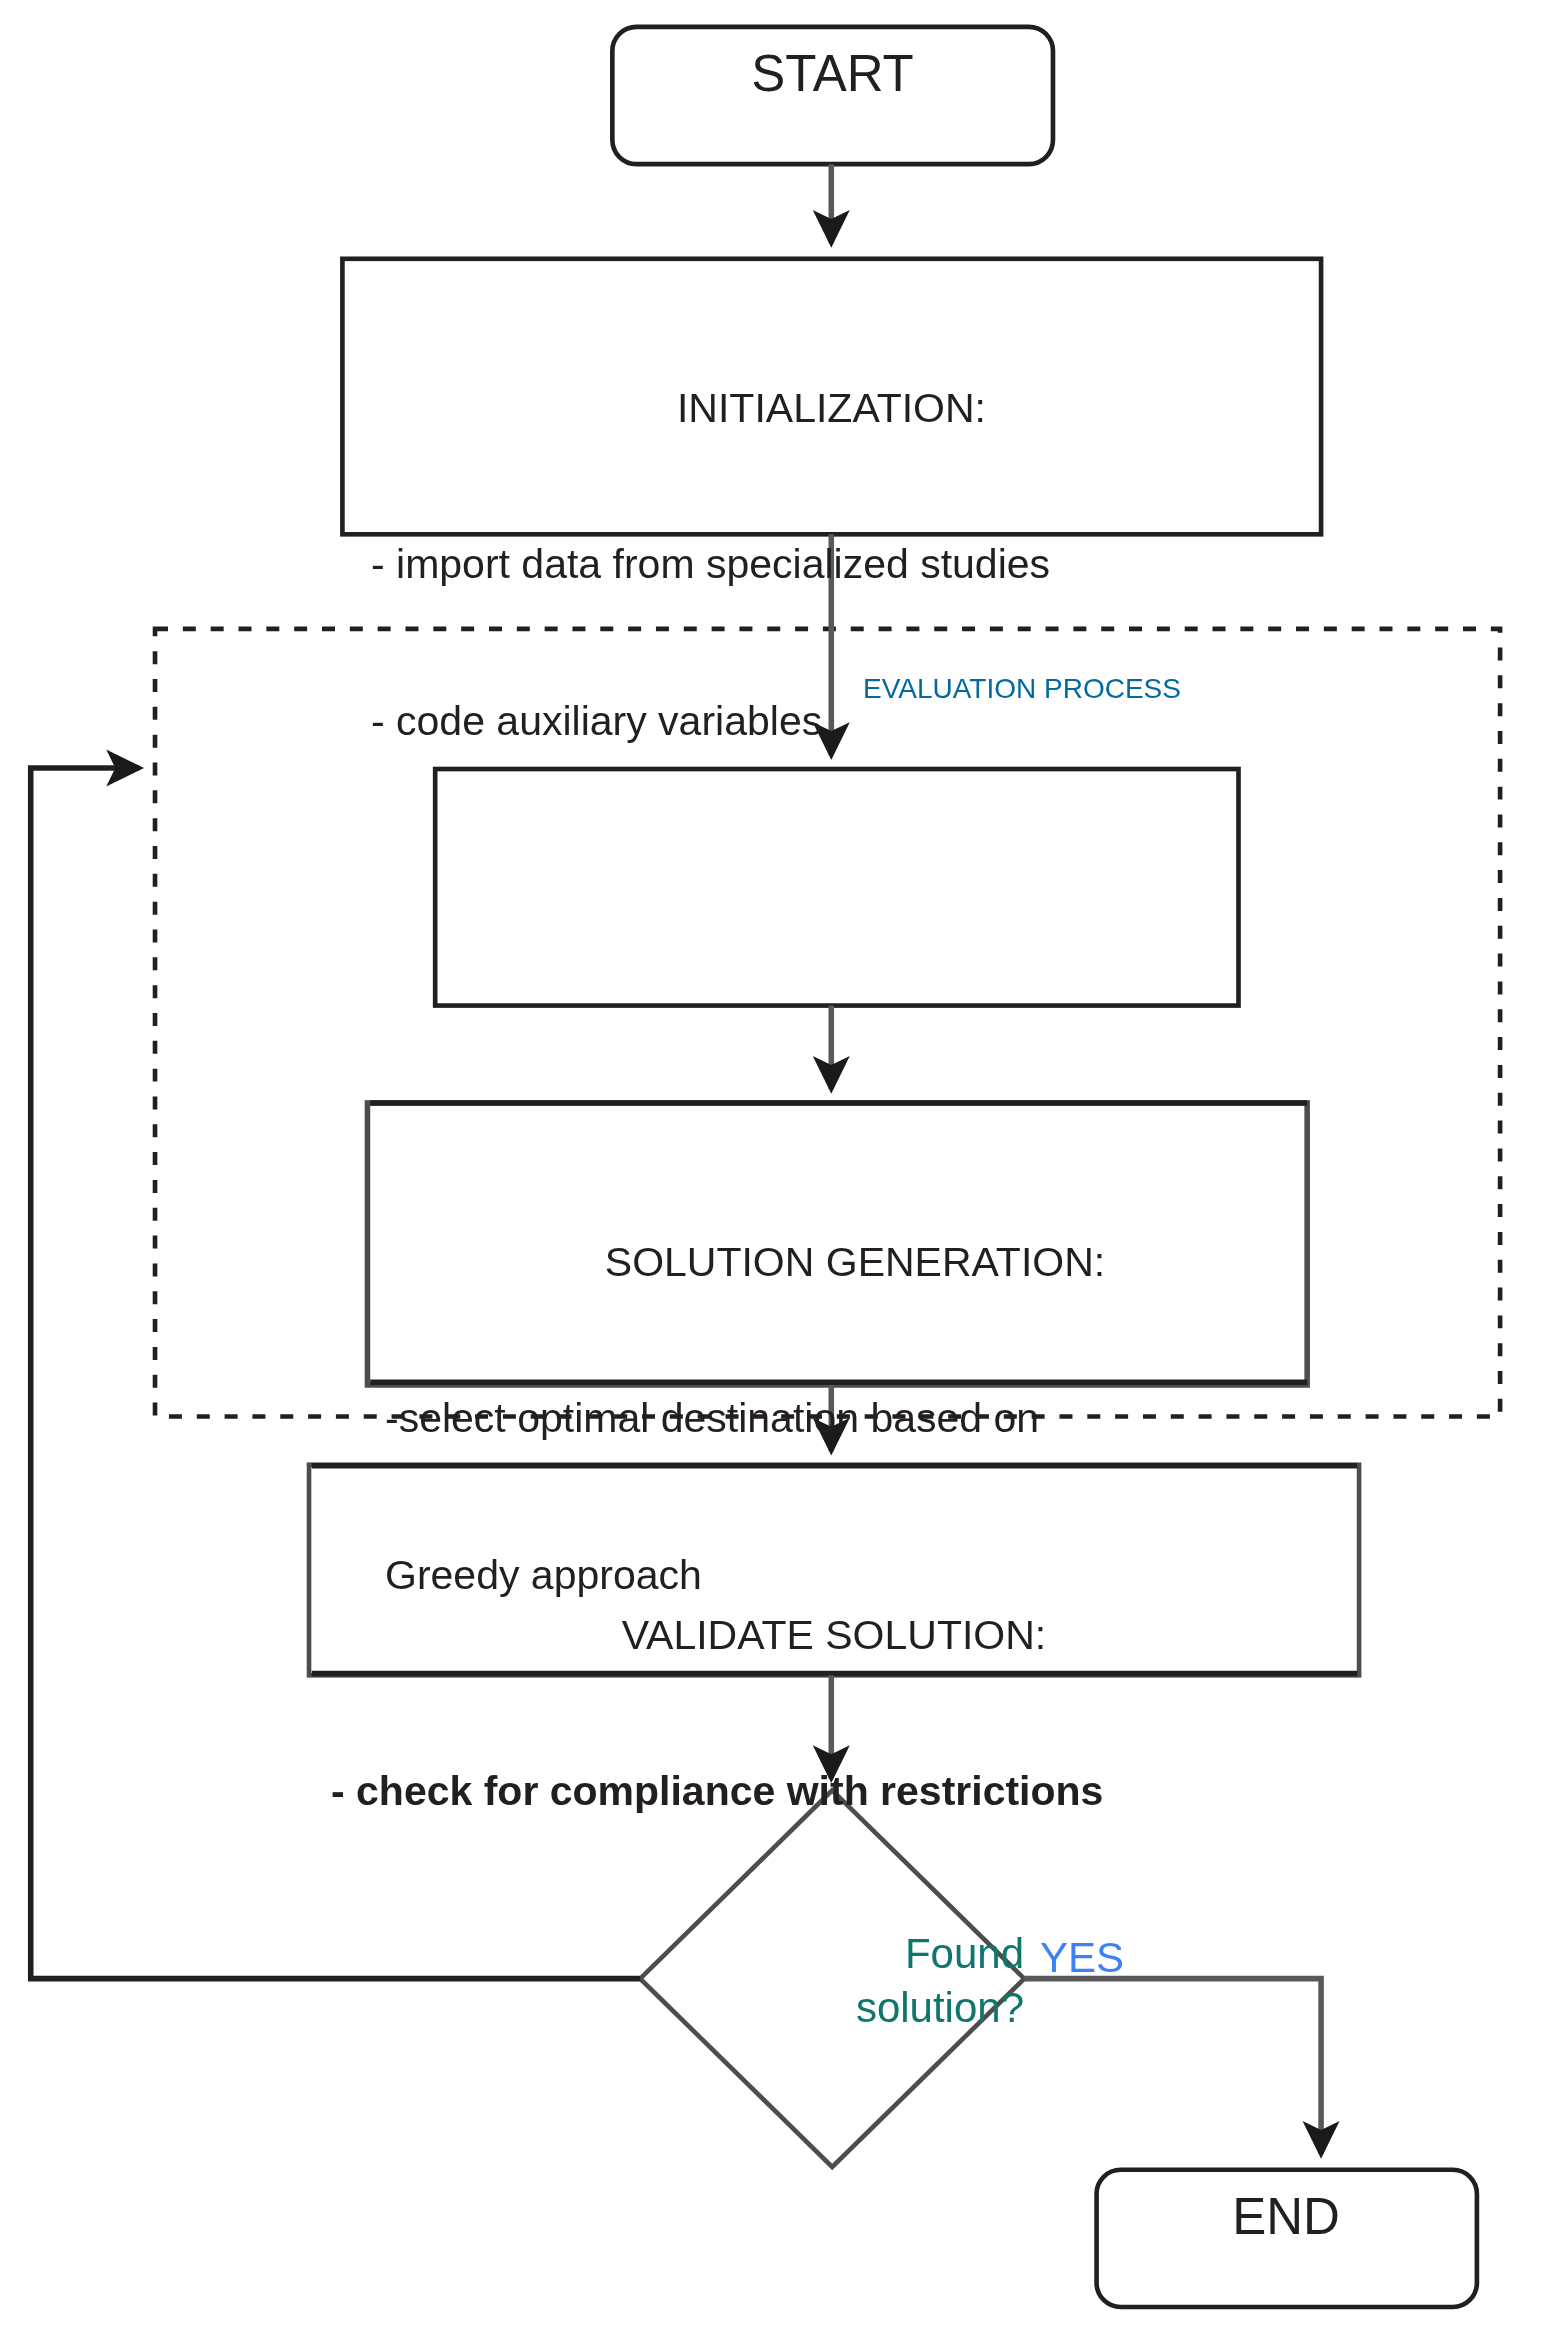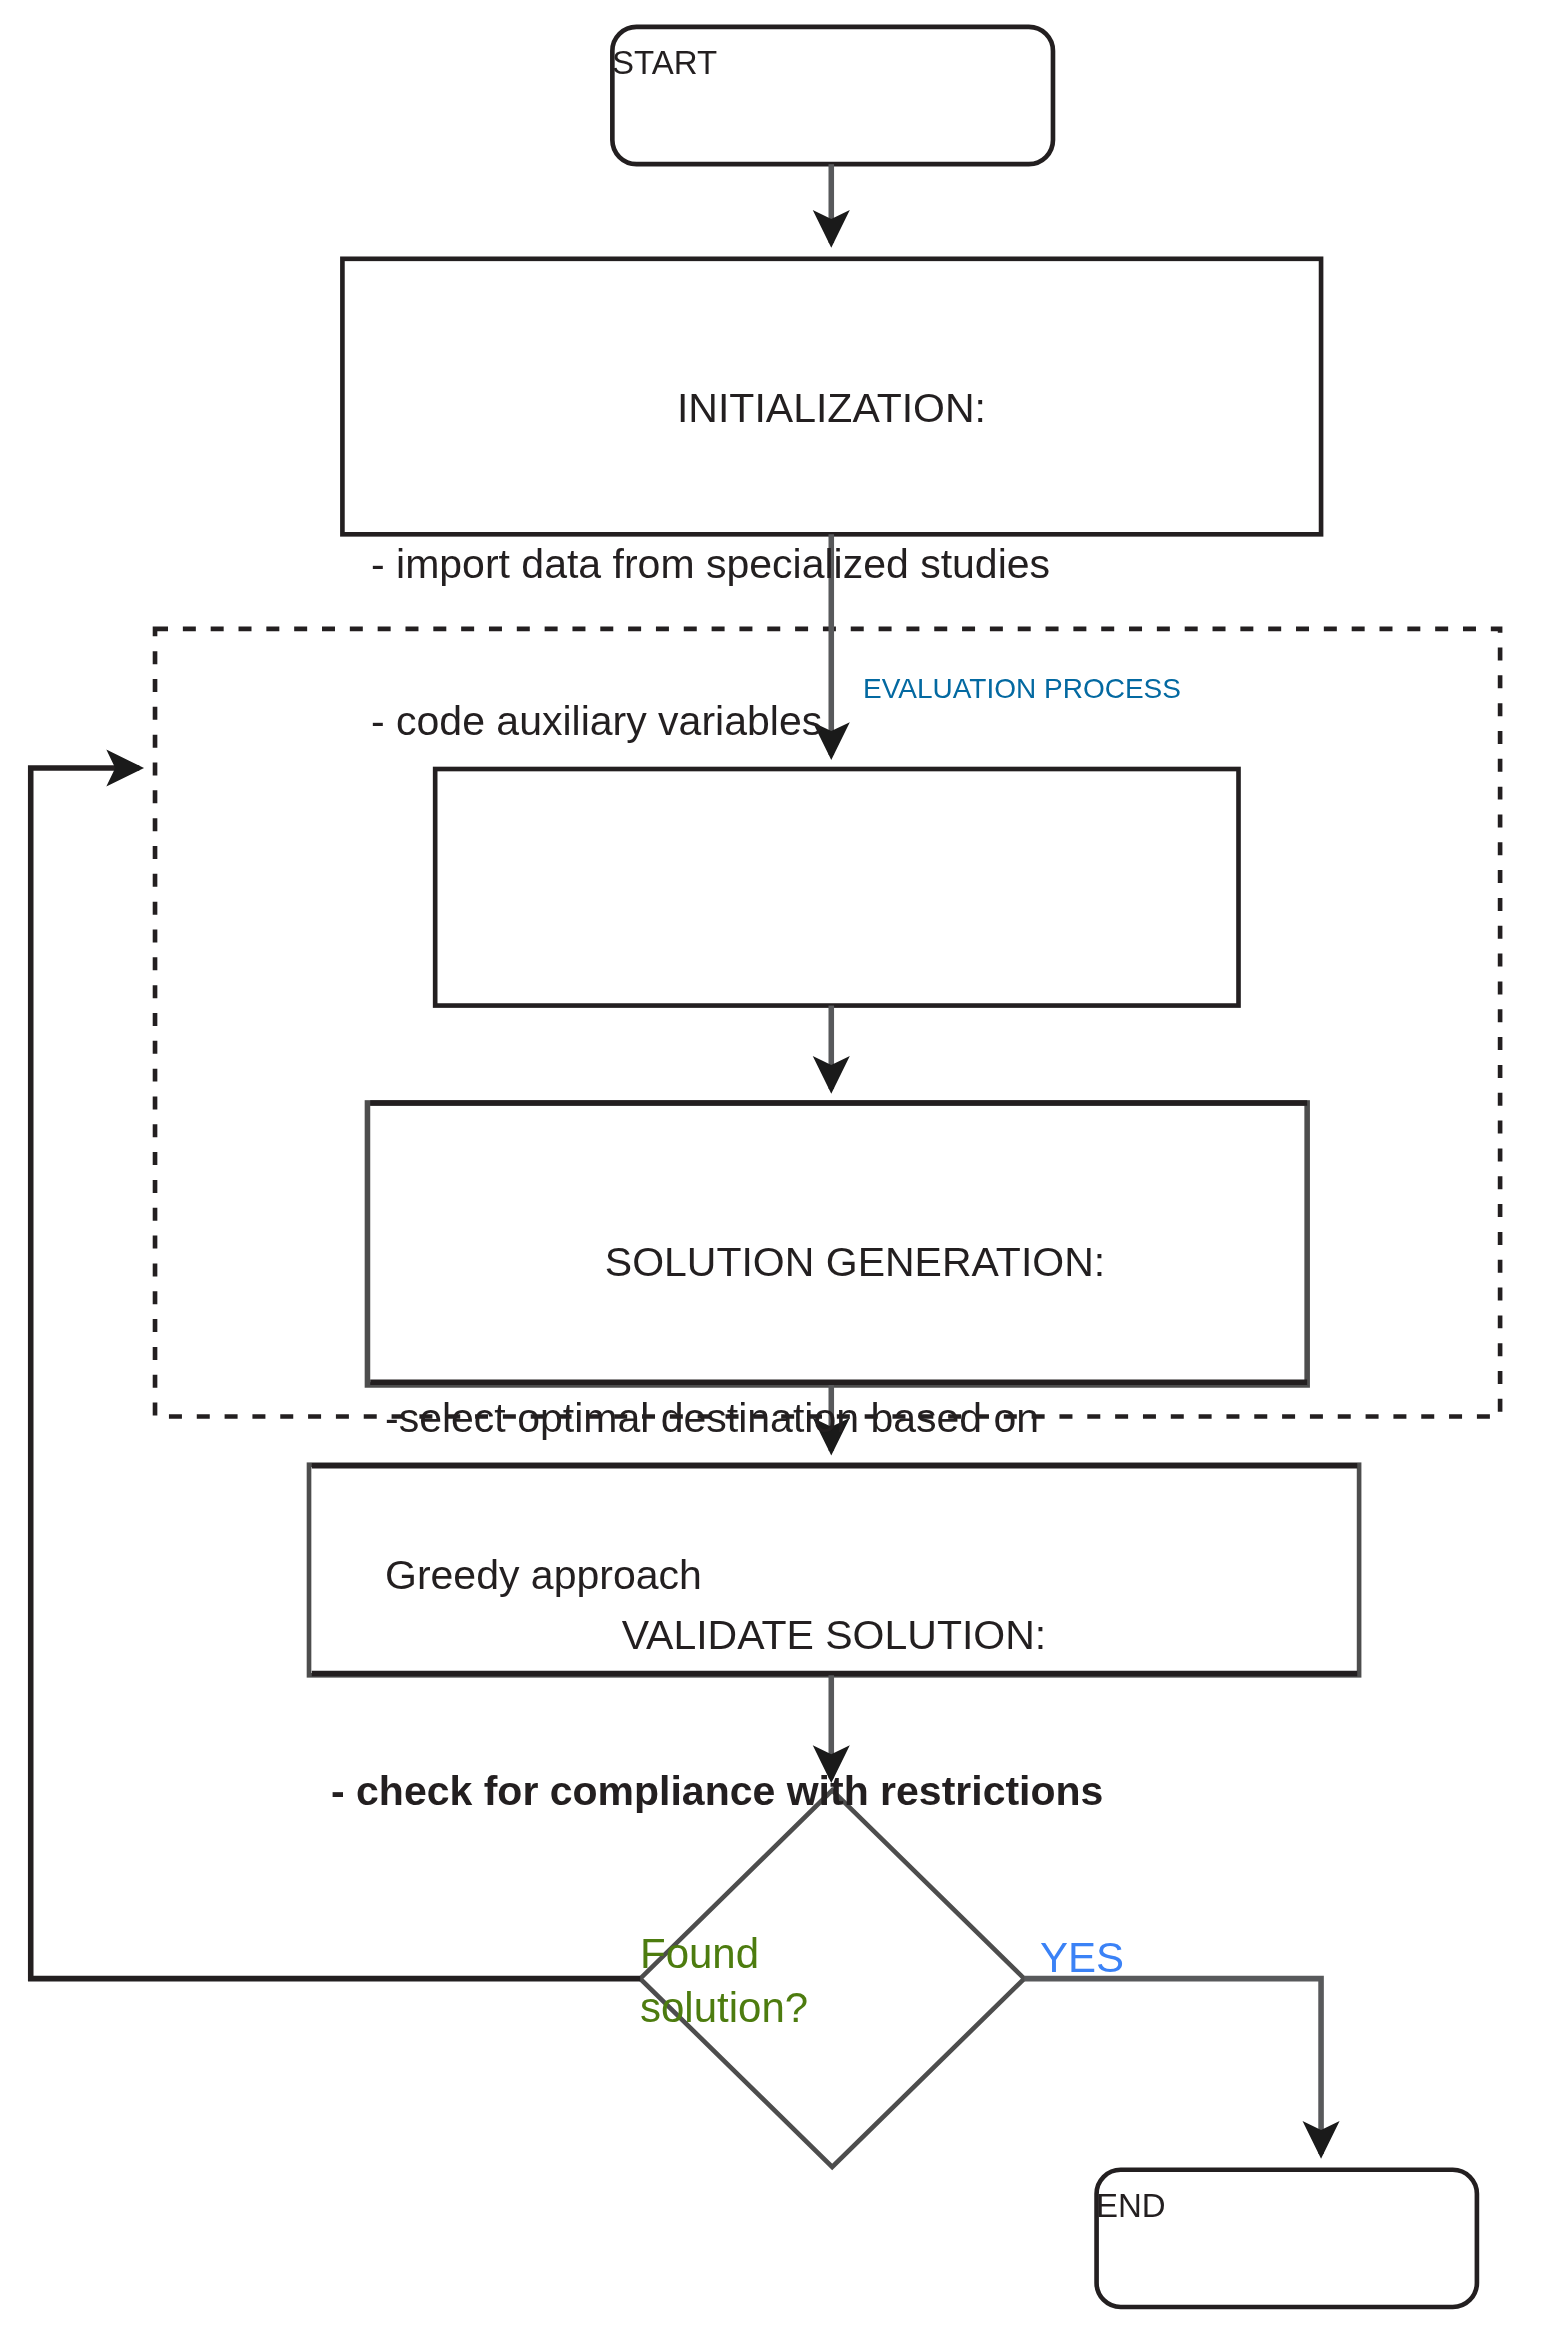--- a/index.html
+++ b/index.html
@@ -26,45 +26,45 @@
     height: 2333px;
   }
   .node-label {
     position: absolute;
     color: #231f20;
     line-height: 1.27;
     white-space: pre;
     pointer-events: none;
   }
   .terminal-label {
-    font-size: 33px;
-    text-align: left;
+    font-size: 51px;
+    text-align: center;
     width: 100%;
   }
   .box-label {
     font-size: 41px;
   }
   .box-label .hdr {
     display: block;
     text-align: center;
   }
   .box-label .ln {
     display: block;
     text-align: left;
   }
   .group-title {
     font-size: 28px;
     color: #0369a1;
     white-space: nowrap;
   }
   .diamond-label {
     font-size: 42px;
-    text-align: left;
+    text-align: right;
     line-height: 1.28;
-    color: #4d7c0f;
+    color: #0f766e;
     white-space: pre-line;
   }
   .branch-label {
     font-size: 42px;
     color: #3b82f6;
     white-space: nowrap;
   }
 </style>
 </head>
 <body>

